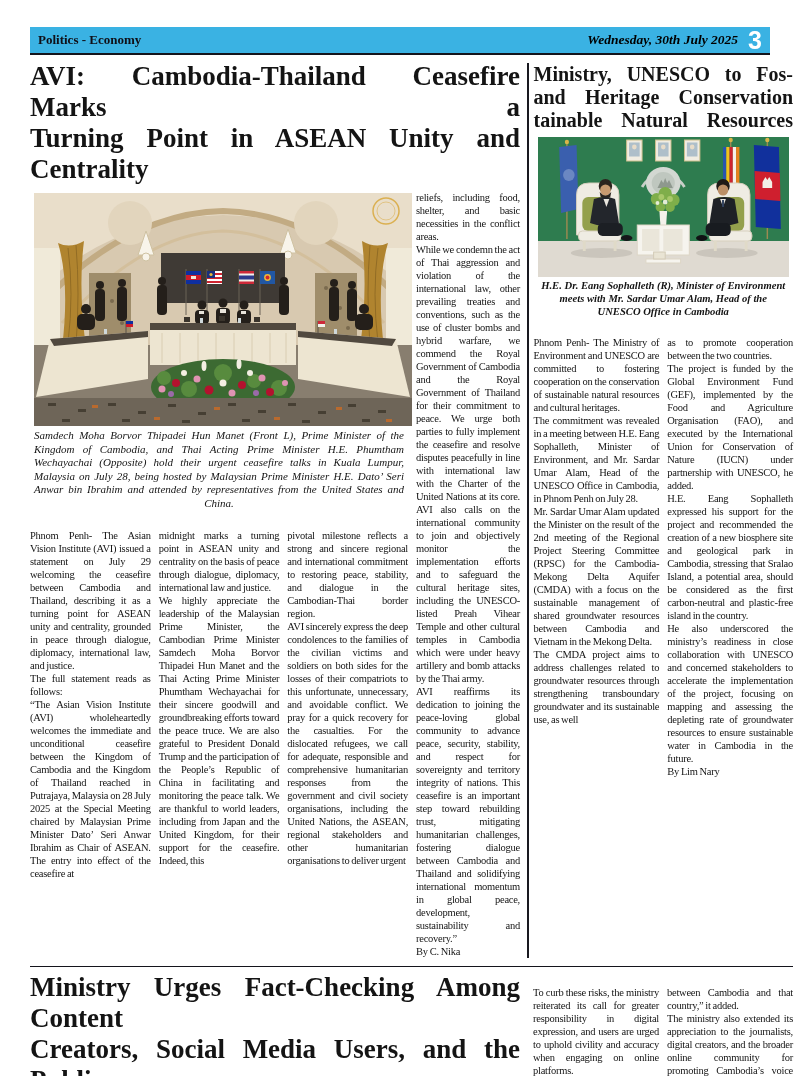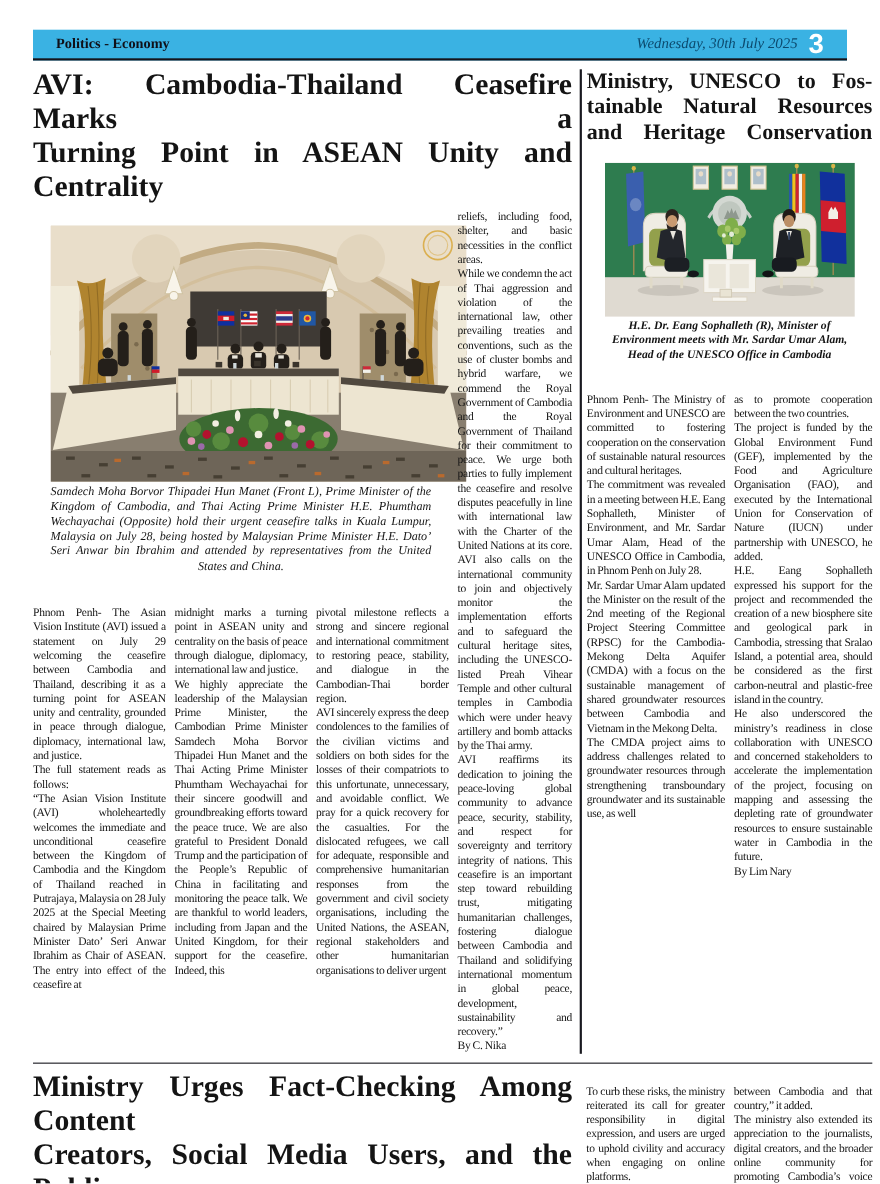--- a/index.html
+++ b/index.html
@@ -5,31 +5,31 @@
   html,body { margin:0; padding:0; background:#ffffff; }
   .page {
     position:relative; width:800px; height:1076px; background:#fff;
     font-family:"Liberation Serif","DejaVu Serif",serif; color:#141414;
     overflow:hidden;
   }
   
   .topbar {
     margin:27px 30px 0 30px; height:26px; background:#3ab2e3;
     border-bottom:2.2px solid #14141c; display:flex; align-items:center;
-    padding:0 21px; position:relative;
+    padding:0 8px; position:relative;
   }
   .section-label { font-weight:700; font-size:13px; color:#101018; z-index:2; }
   .masthead {
     position:absolute; left:0; right:0; text-align:center;
     font-family:"DejaVu Serif",serif; font-weight:700; font-size:21px;
     color:#262d8f; -webkit-text-stroke:1px #d6173a;
     text-shadow:0.6px 0.6px 0 #d6173a; letter-spacing:1px;
   }
   .dateblock { margin-left:auto; display:flex; align-items:center; z-index:2; }
-  .issue-date { color:#0c4a6e; font-style:italic; font-weight:400; font-size:13.5px; }
+  .issue-date { color:#000000; font-style:italic; font-weight:700; font-size:13.5px; }
   .page-number { color:#fff; font-weight:700; font-size:25px; line-height:24px;
     font-family:"Liberation Sans",sans-serif; margin-left:10px; }
 
   
   .row-top { margin:6px 7px 0 30px; display:flex; }
   .art1 { flex:0 0 490px; width:490px; }
   .vdiv { flex:0 0 1.5px; background:#191920; margin:2px 5px 0 7px; }
   .art2 { flex:1; min-width:0; }
   .hdiv { border-top:1.8px solid #14141c; margin:8px 7px 5px 30px; }
   .row-bottom { display:flex; margin:0 7px 0 30px; }
@@ -37,21 +37,21 @@
   .art3-right { flex:1; display:flex; gap:8px; margin-left:13px; margin-top:2px; min-width:0; }
 
   
   .hl-lg { font-size:27px; line-height:31px; font-weight:700; margin:0 0 4px 0; }
   .hl-md { font-size:20px; line-height:23px; font-weight:700; margin:2px 0 5px 0; }
   .hl-line { text-align:justify; text-align-last:justify; }
 
   
   .art1-body { display:flex; gap:8px; margin-top:4px; }
   .a1-left { flex:0 0 378px; width:378px; }
-  figure { margin:16px; }
+  figure { margin:4px; }
   .photo1 { width:378px; height:233px; display:block; }
   .cap {
     font-style:italic; font-weight:400; font-size:11px; line-height:13.6px;
     text-align:justify; text-align-last:center; margin:3px 0 6px 0;
   }
   .cols3 { display:flex; gap:8px; }
   .bodycol {
     flex:1; min-width:0; font-size:10.5px; line-height:13px;
     text-align:justify; white-space:pre-line;
     letter-spacing:-0.25px; word-spacing:-0.5px;margin-top:12px;
@@ -297,22 +297,22 @@
 AVI reaffirms its dedication to joining the peace-loving global community to advance peace, security, stability, and respect for sovereignty and territory integrity of nations. This ceasefire is an important step toward rebuilding trust, mitigating humanitarian challenges, fostering dialogue between Cambodia and Thailand and solidifying international momentum in global peace, development, sustainability and recovery.”
 By C. Nika</div>
       </div>
     </section>
 
     <div class="vdiv"></div>
 
     <section class="art2">
       <h2 class="hl-md">
         <div class="hl-line">Ministry, UNESCO to Fos-</div>
+        <div class="hl-line">and Heritage Conservation</div>
         <div class="hl-line">tainable Natural Resources</div>
-        <div class="hl-line">and Heritage Conservation</div>
       </h2>
       <figure>
         <svg class="photo2" viewBox="0 0 261 140" preserveAspectRatio="none">
           <rect width="261" height="140" fill="#dfdad1"></rect>
           <rect width="261" height="104" fill="#2e7c4f"></rect>
           <g>
             <rect x="92" y="3" width="16" height="21" fill="#f1ede2" stroke="#cfc08e"></rect>
               <rect x="94.5" y="5.5" width="11" height="14" fill="#aebfca"></rect>
               <circle cx="100" cy="10" r="2.4" fill="#e8dcc8"></circle>
             <rect x="122" y="3" width="16" height="21" fill="#f1ede2" stroke="#cfc08e"></rect>

